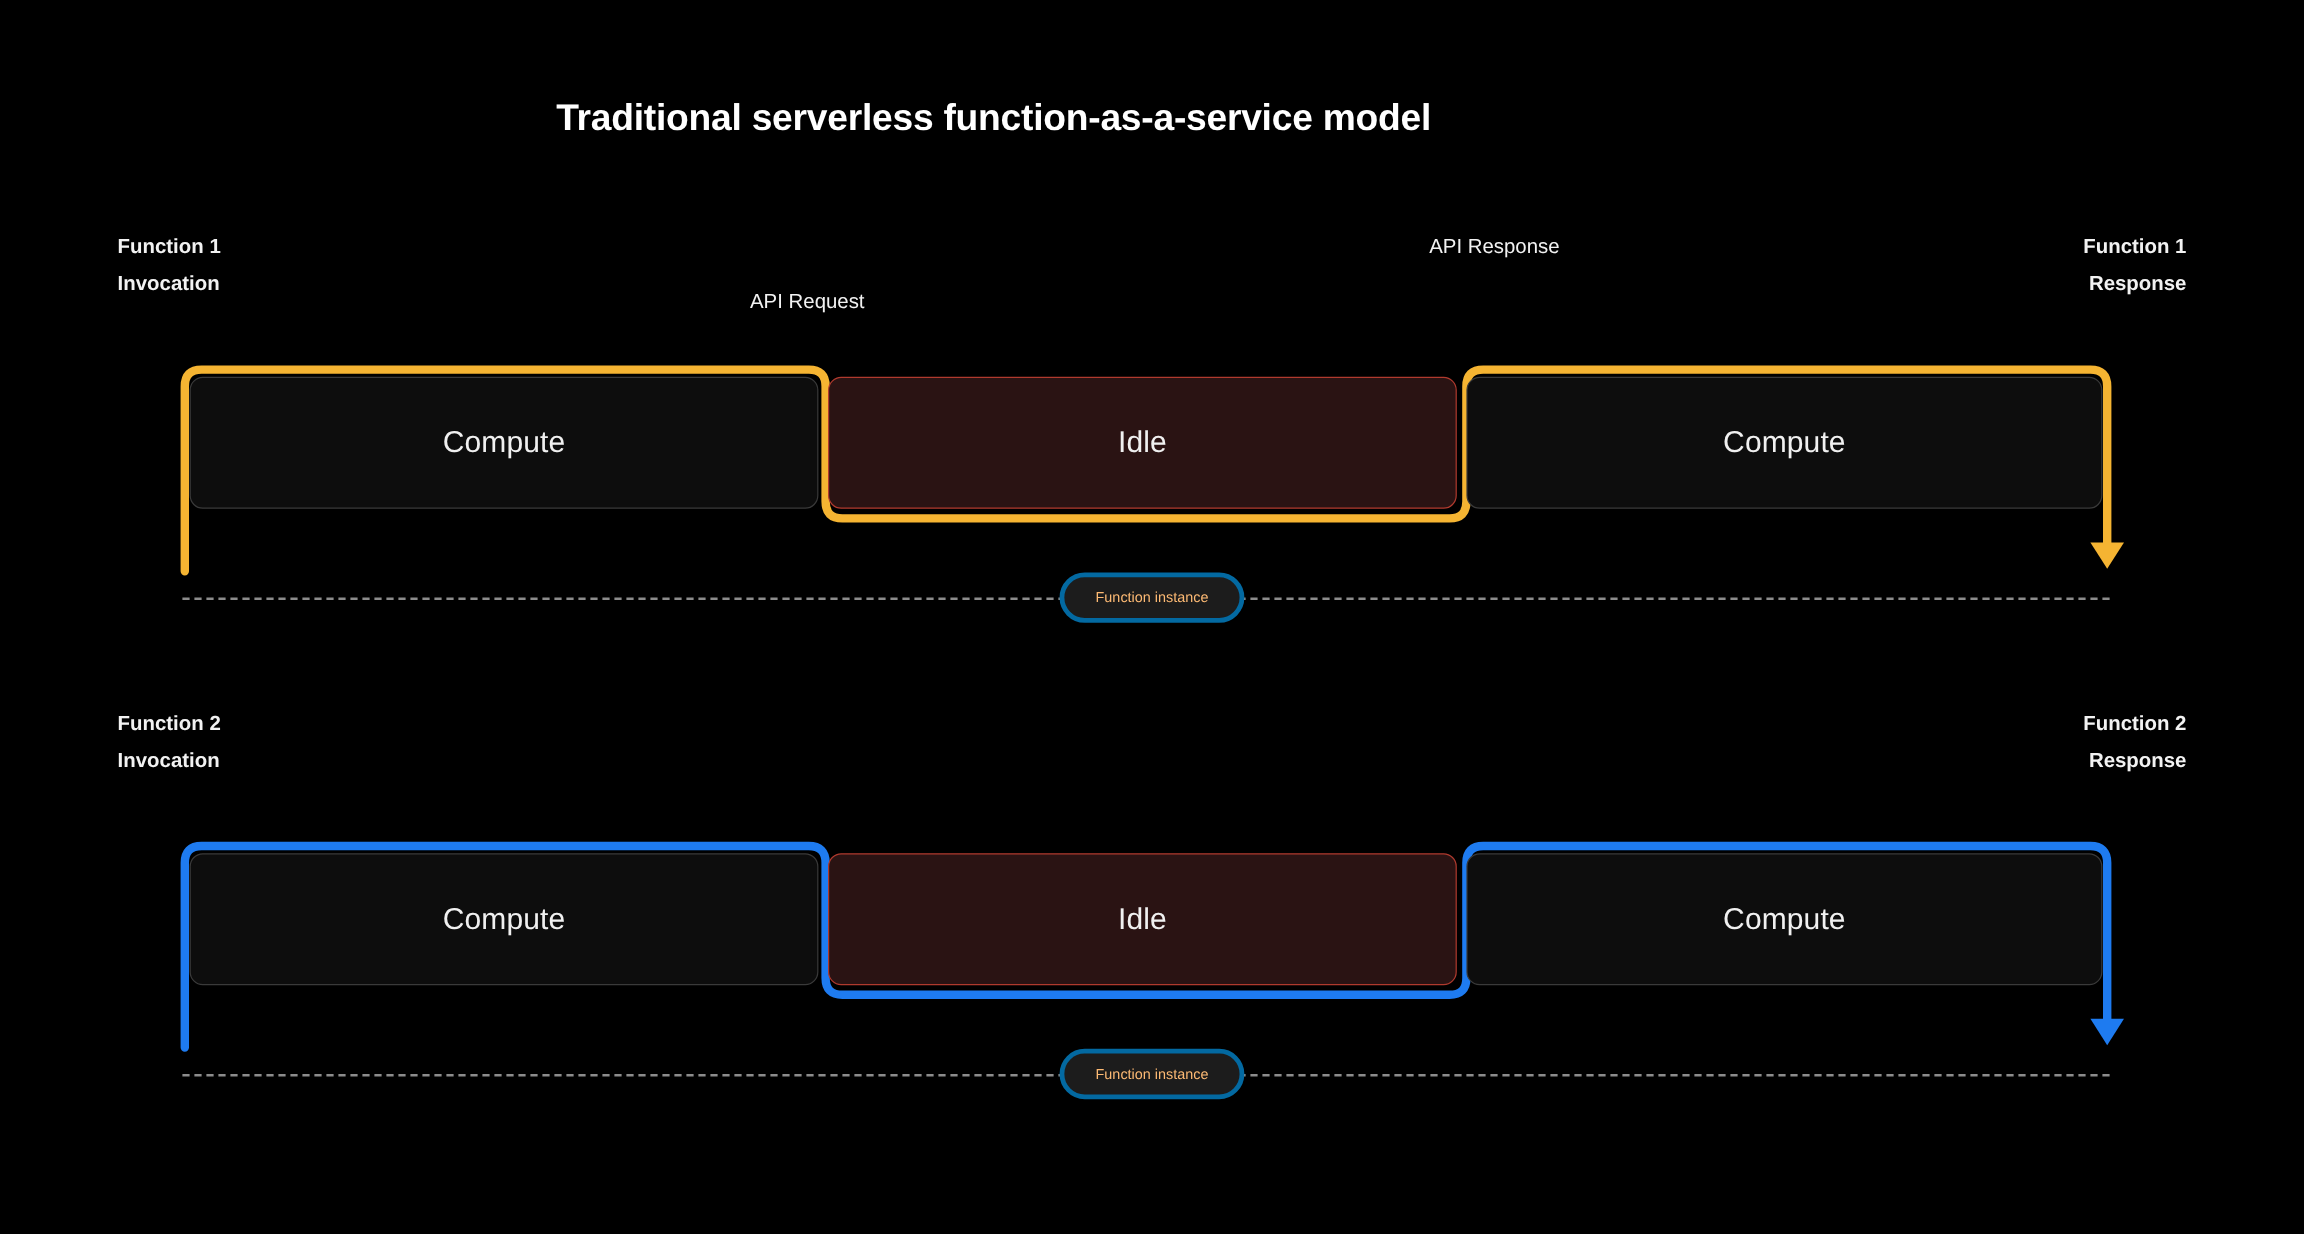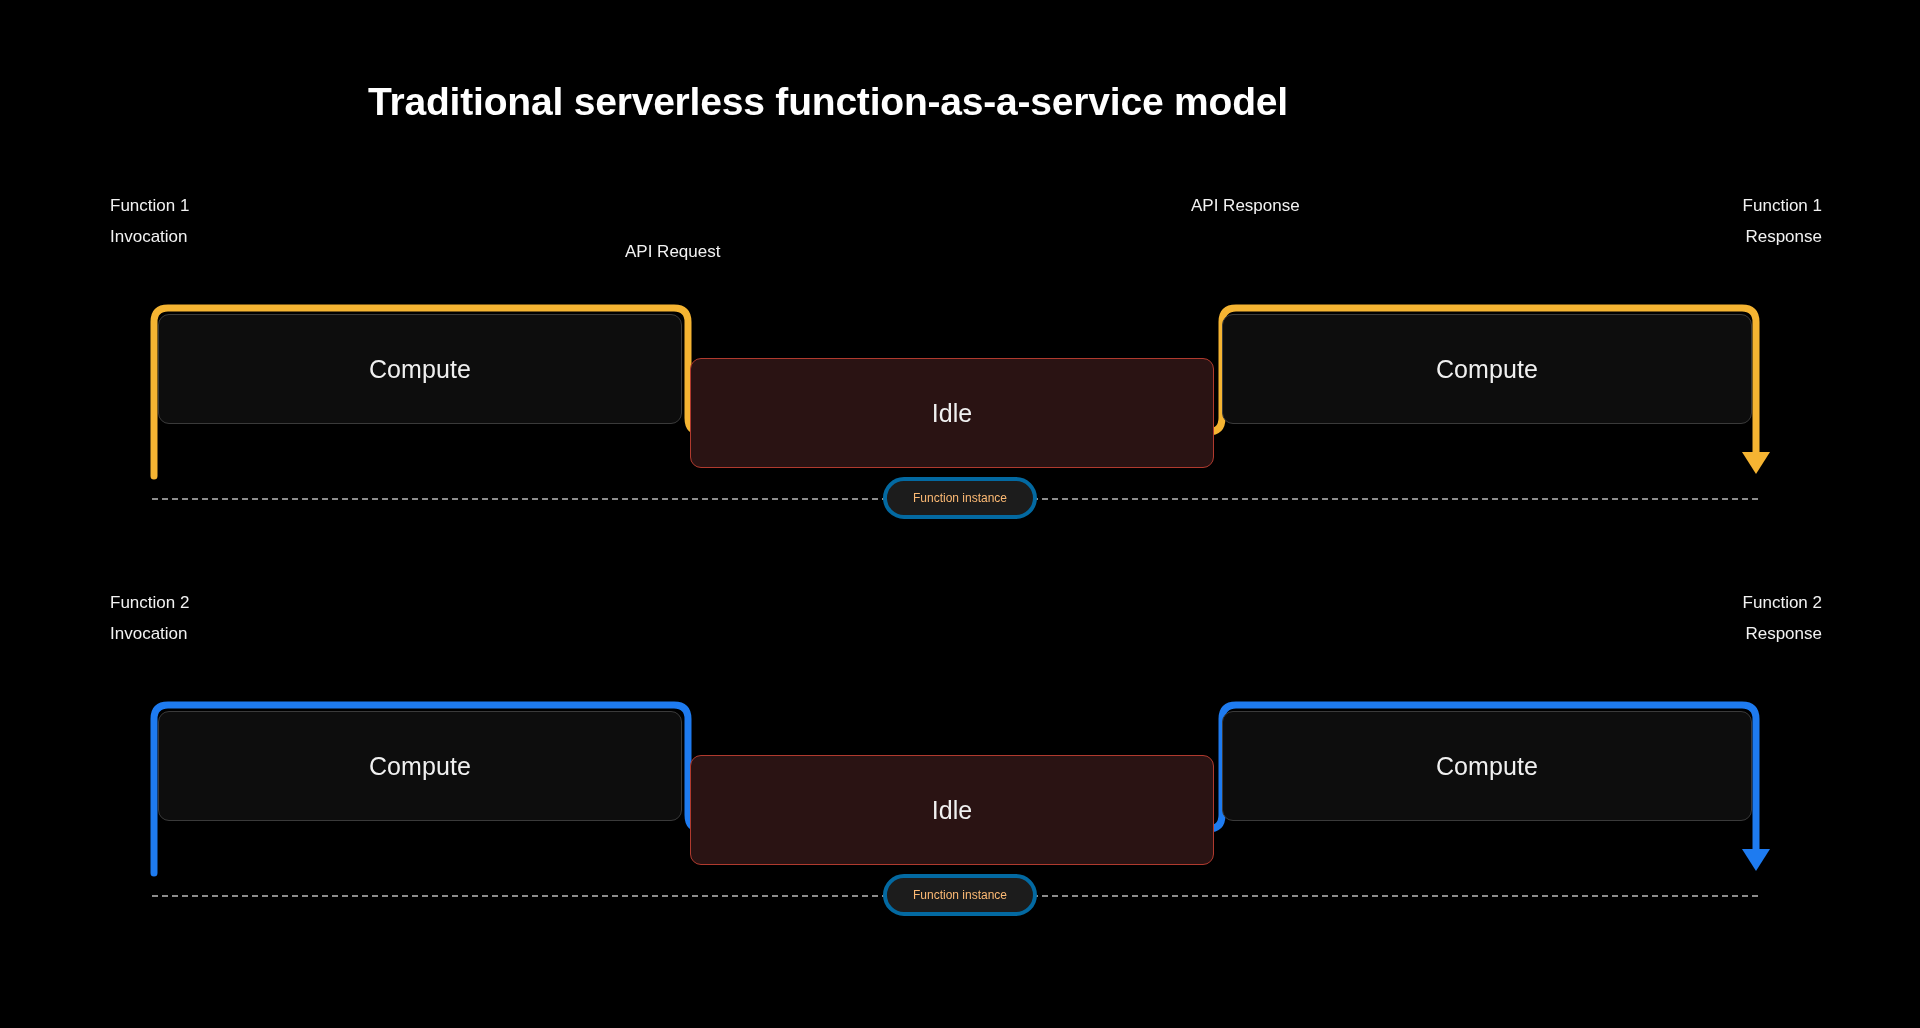--- a/index.html
+++ b/index.html
@@ -17,21 +17,21 @@
     -webkit-font-smoothing: antialiased;
   }
 
   
   .diagram-title {
     position: absolute;
     top: 80px;
     left: 0;
     width: 1656px;
     text-align: center;
-    font-size: 39px;
+    font-size: 31px;
     font-weight: 700;
     letter-spacing: -0.2px;
     color: #ffffff;
   }
 
   
   .flow-row {
     position: absolute;
     left: 0;
     width: 1920px;
@@ -41,21 +41,21 @@
 
   
   .label {
     position: absolute;
     font-size: 17px;
     font-weight: 400;
     color: #f2f2f2;
     line-height: 31px;
     white-space: pre-line;
   }
-  .label.bold { font-weight: 400; margin-left: 12px; }
+  .label.bold { font-weight: 700; }
   .label-left   { left: 98px;  text-align: left; }
   .label-right  { right: 98px; text-align: right; }
   .label-req    { left: 625px; margin-top: 46px; }
   .label-resp   { left: 1191px; }
 
   
   .track {
     position: absolute;
     left: 150px;
     top: 114px;
@@ -89,21 +89,21 @@
     background: #0d0d0d;
     border: 1px solid #3a3a3a;
     color: #f0f0f0;
   }
   .box.idle {
     background: #2a1313;
     border: 1px solid #b03a2e;
     color: #f0f0f0;
   }
   .box.b1 { left: 8px;   width: 524px; }
-  .box.b2 { left: 540px; width: 524px; margin-top: 44px; }
+  .box.b2 { left: 540px; width: 524px; }
   .box.b3 { left: 1072px; width: 530px; }
 
   
   .instance-line {
     position: absolute;
     left: 152px;
     width: 1606px;
     height: 1px;
     border-top: 2px dashed #8c8c8c;
   }

